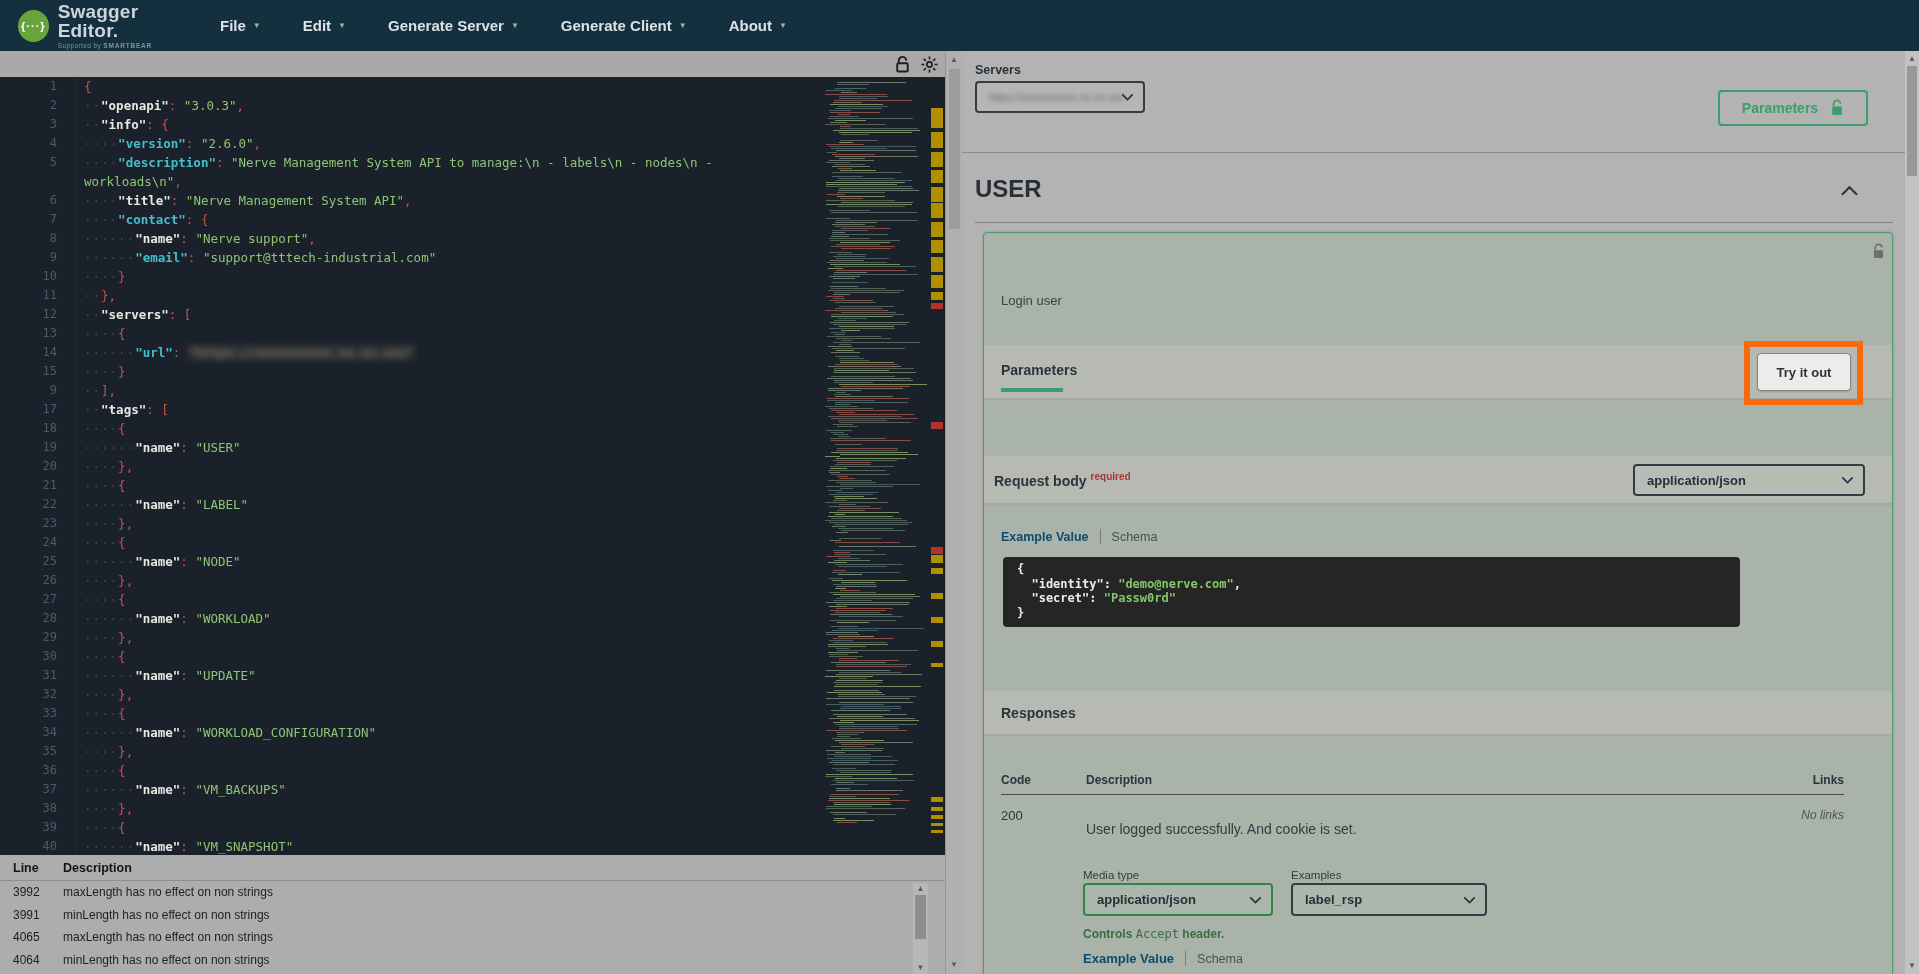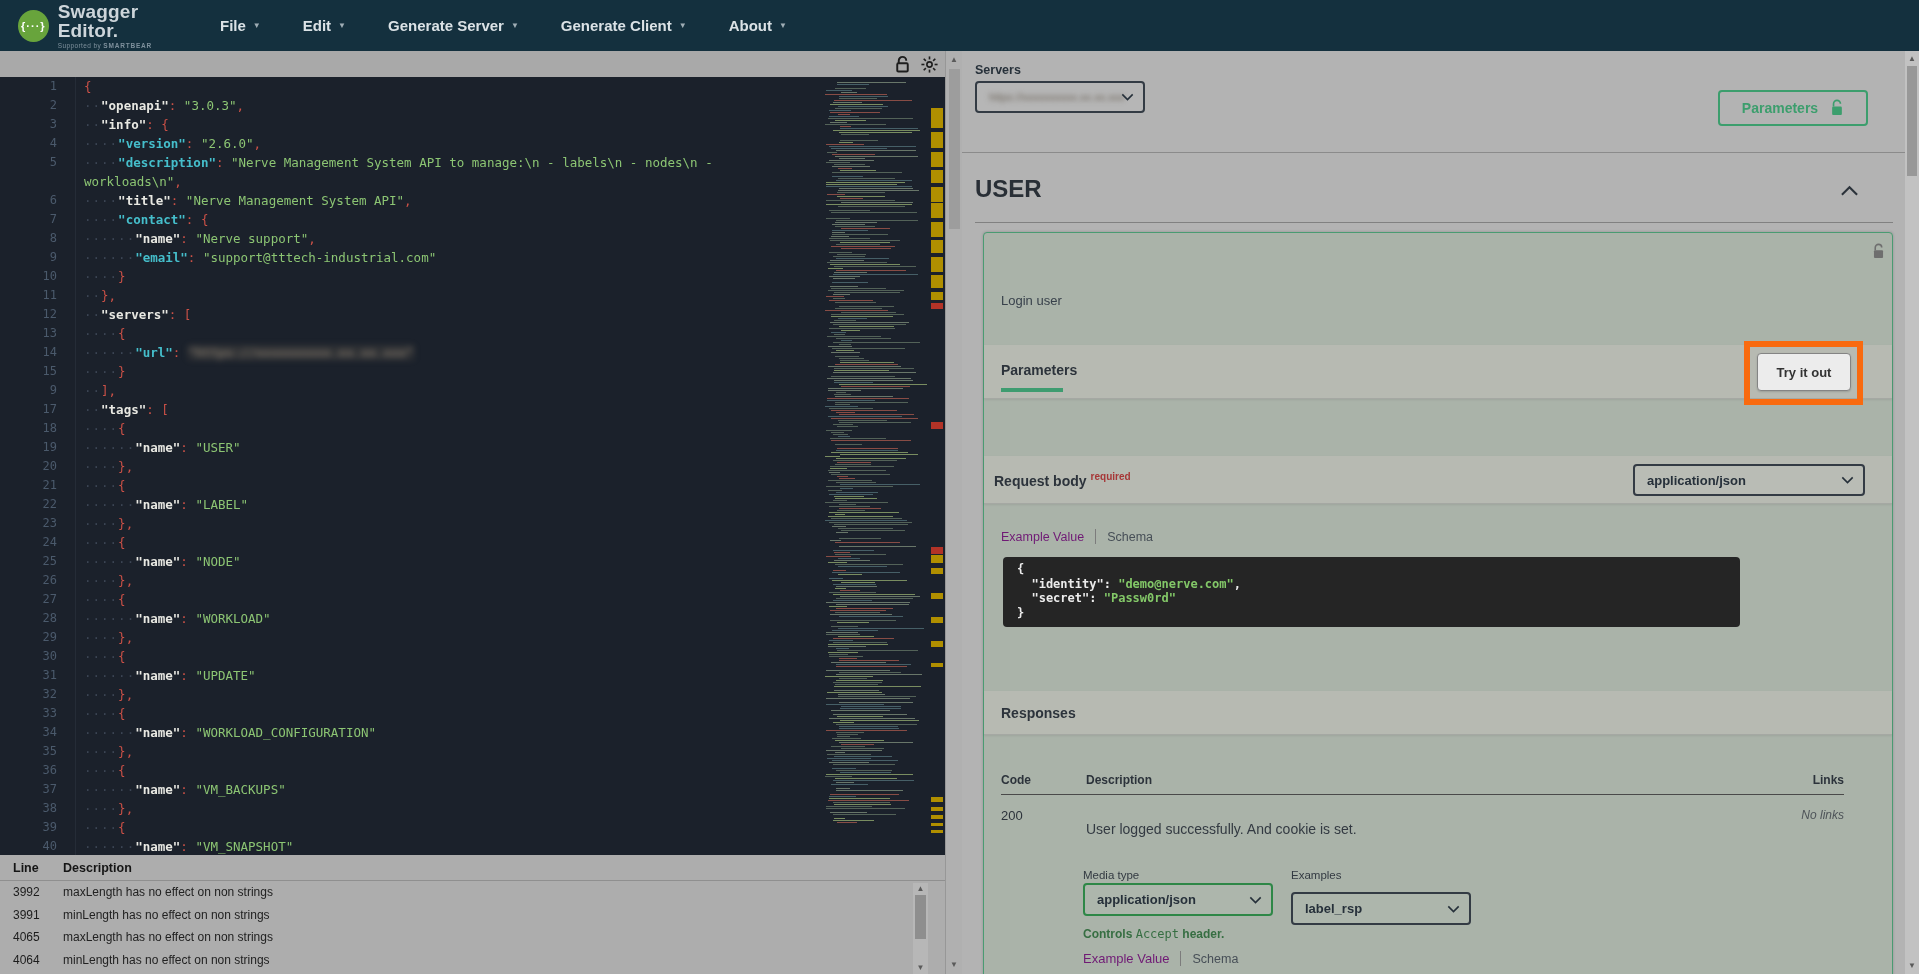--- a/index.html
+++ b/index.html
@@ -97,42 +97,42 @@
   .tryout-highlight{position:absolute;right:29px;top:108px;width:119px;height:64px;border:6px solid #f96a0f;}
   .tryout-btn{position:absolute;right:41px;top:120px;width:94px;height:38px;background:#ececec;
     border:1px solid #848484;border-radius:4px;font-size:13px;font-weight:bold;color:#333;cursor:pointer;
     box-shadow:0 1px 2px rgba(0,0,0,.15);font-family:"Liberation Sans",sans-serif;}
   .no-params{position:absolute;left:15px;top:196px;font-size:13px;color:#38414b;margin-top:43px;}
   .band-reqbody{top:223px;height:48px;display:flex;align-items:center;}
   .reqbody-label{margin-left:10px;font-size:14px;font-weight:bold;color:#2c333b;}
   .required{font-size:10px;color:#a63737;font-weight:bold;vertical-align:super;margin-left:4px;}
   .reqbody-select{position:absolute;right:27px;top:8px;width:232px;height:32px;}
   .tabs{position:absolute;display:flex;align-items:center;font-size:12.5px;}
-  .tabs .tab-active{font-weight:normal;color:#701a75;cursor:pointer;}
+  .tabs .tab-active{font-weight:bold;color:#0c4a6e;cursor:pointer;}
   .tabs .tab-sep{width:1px;height:15px;background:#7c7c7c;margin:0 11px;}
   .tabs .tab{color:#474f57;cursor:pointer;}
   .tabs1{left:17px;top:296px;}
   .codeblock{position:absolute;background:#252525;border-radius:4px;
     font-family:"DejaVu Sans Mono",monospace;font-size:12px;line-height:14.5px;
     padding:5px 14px;color:#ececec;white-space:pre;}
   .codeblock .cw{color:#ececec;font-weight:bold;}
   .codeblock .cg{color:#83c868;font-weight:bold;}
   .code1{left:19px;top:324px;width:737px;height:70px;}
   .band-responses{top:458px;height:44px;display:flex;align-items:center;}
   .responses-label{margin-left:17px;font-size:14px;font-weight:bold;color:#2c333b;}
   .rt-head{position:absolute;top:540px;left:17px;right:48px;height:22px;font-size:12px;font-weight:bold;color:#2c333b;
     border-bottom:1px solid #4a4a4a;}
   .rt-desc-col{position:absolute;left:85px;top:0;}
   .rt-links-col{position:absolute;right:0;top:0;}
   .resp-code{position:absolute;left:17px;top:575px;font-size:13px;color:#2c333b;}
   .resp-desc{position:absolute;left:102px;top:588px;font-size:14px;color:#333a42;}
   .resp-nolinks{position:absolute;right:48px;top:575px;font-size:12px;font-style:italic;color:#4e5459;}
   .ctl-label{position:absolute;top:636px;font-size:11.5px;color:#333a42;}
   .media-select{position:absolute;left:99px;top:650px;width:190px;height:33px;border-color:#2e8747;}
-  .examples-select{position:absolute;left:307px;top:650px;width:180px;height:33px;margin-top:9px;}
+  .examples-select{position:absolute;left:307px;top:650px;width:196px;height:33px;}
   .controls-note{position:absolute;left:99px;top:694px;font-size:12px;color:#366e42;font-weight:bold;}
   .controls-note code{font-family:"DejaVu Sans Mono",monospace;font-weight:normal;}
   .tabs2{left:99px;top:718px;}
   .tabs2 .tab-active{font-size:13px;}
 
   
   .page-scroll{position:absolute;left:1905px;top:51px;width:14px;height:923px;background:#c2c2c2;}
   .pg-thumb{position:absolute;left:2px;top:15px;width:10px;height:110px;background:#989898;}
 
   svg{display:block;}

